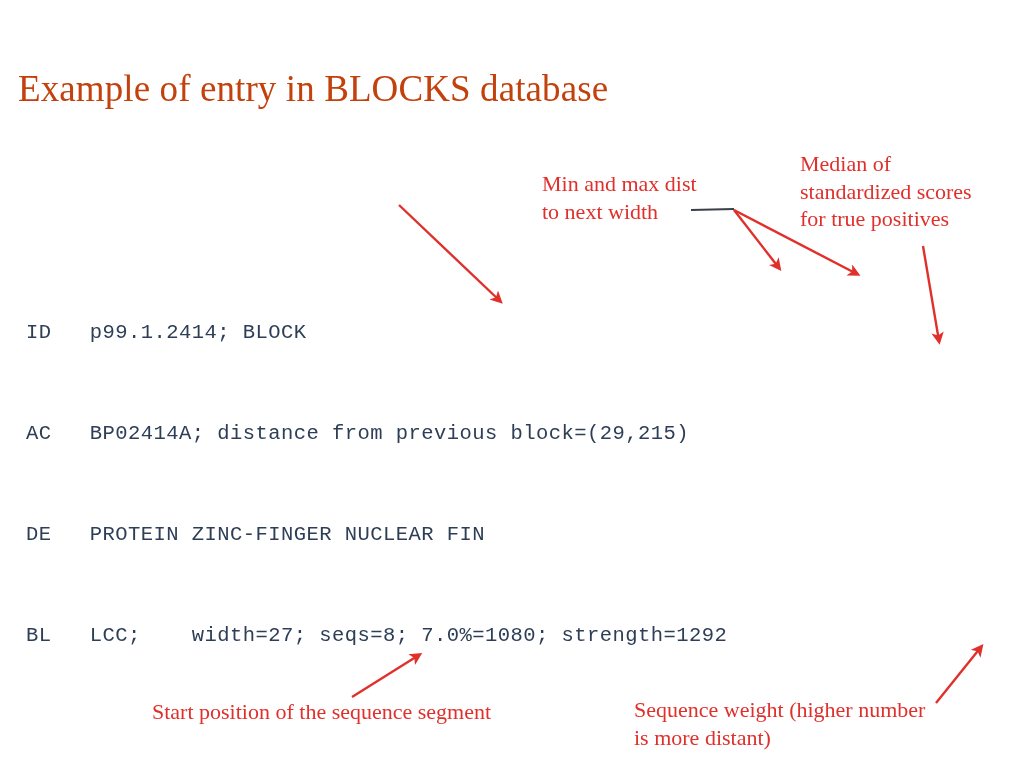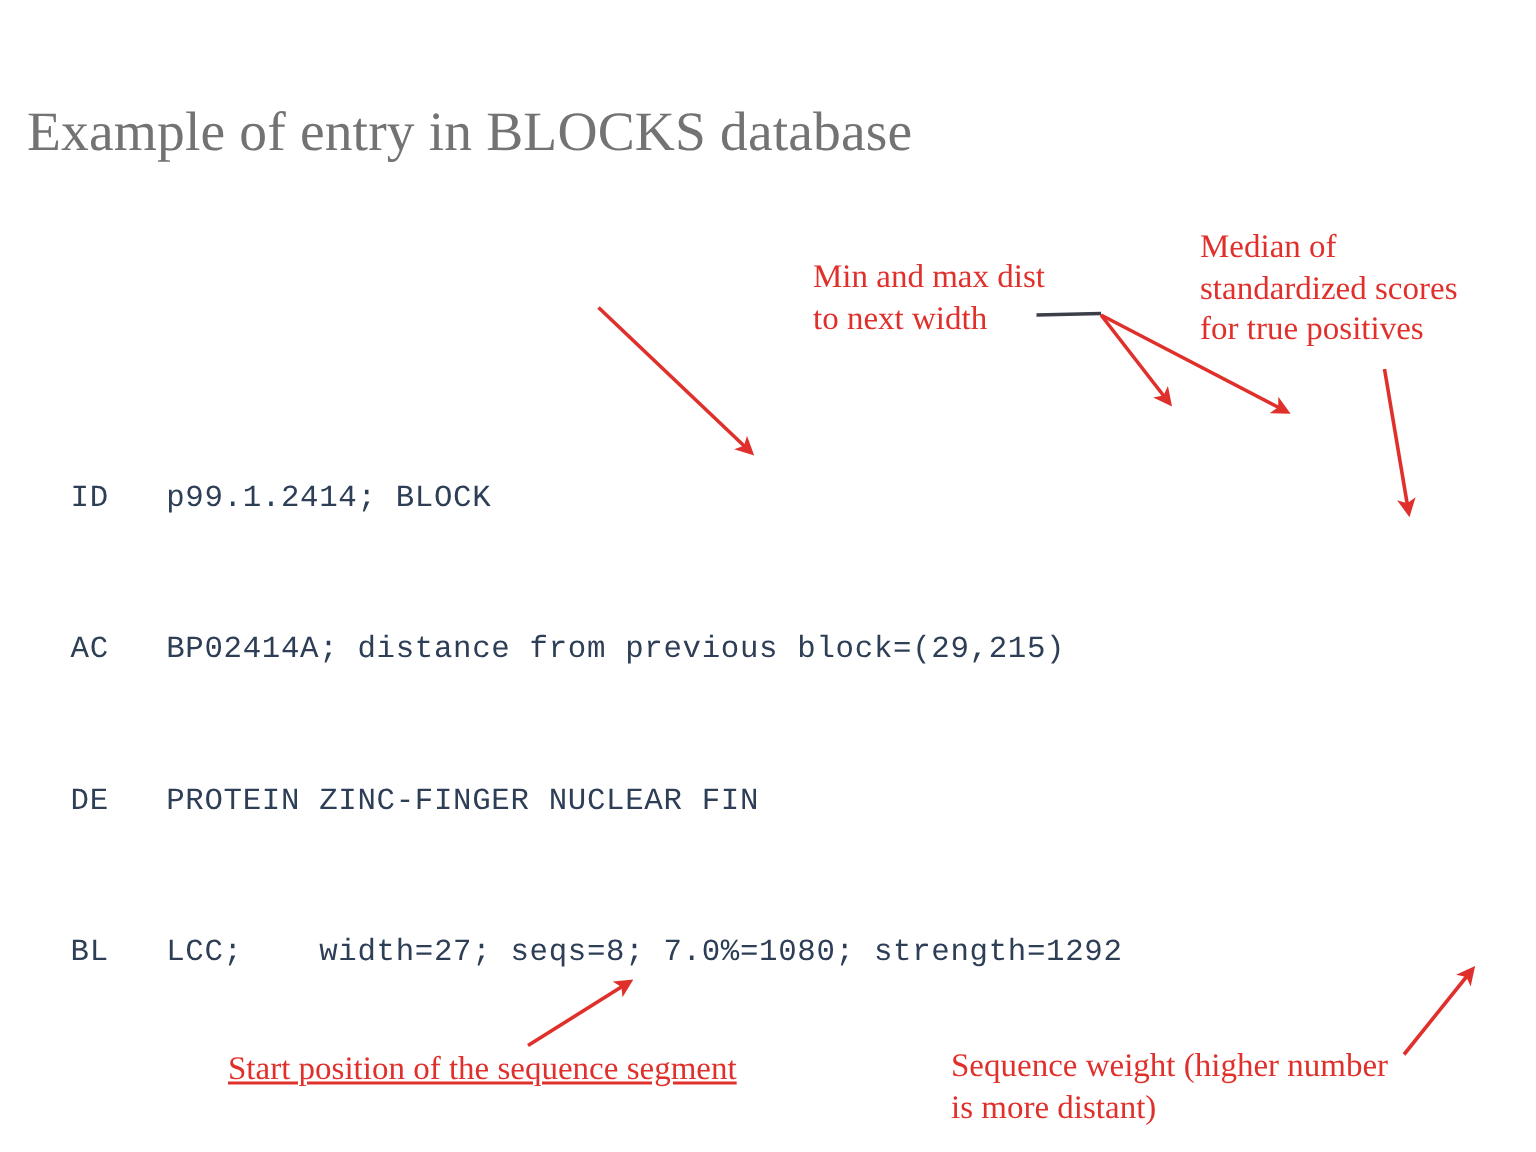--- a/index.html
+++ b/index.html
@@ -19,59 +19,58 @@
 
   
   #slide-title {
     position: absolute;
     left: 18px;
     top: 66px;
     width: 960px;
     font-family: "Liberation Serif", serif;
     font-size: 37px;
     line-height: 46px;
-    color: #737373;
+    color: #c2410c;
     white-space: nowrap;
     letter-spacing: 0.1px;
   }
 
   
   #record {
     position: absolute;
     left: 26px;
     top: 249px;
     font-family: "Liberation Mono", "DejaVu Sans Mono", monospace;
     font-size: 20.5px;
     line-height: 33.6px;
     color: #2d3e56;
     white-space: pre;
     letter-spacing: 0.45px;
   }
   #record .rec-line {
     white-space: pre;
     height: 33.6px;
-    margin-left: 21px;
   }
   #record .gap-line {
     height: 2px;
   }
 
   
   .annot {
     position: absolute;
     font-family: "Liberation Serif", serif;
     color: #e0302c;
     font-size: 22px;
     line-height: 27.5px;
     white-space: pre-line;
   }
   #annot-family        { left: 246px; top: 176px; }
   #annot-minmax        { left: 542px; top: 170px; }
   #annot-median        { left: 800px; top: 150px; width: 232px; }
-  #annot-startpos      { left: 152px; top: 698px; text-decoration: underline; }
+  #annot-startpos      { left: 152px; top: 698px; }
   #annot-seqweight     { left: 634px; top: 696px; width: 400px; }
 
   
   #arrows {
     position: absolute;
     left: 0;
     top: 0;
     width: 1024px;
     height: 768px;
     pointer-events: none;

